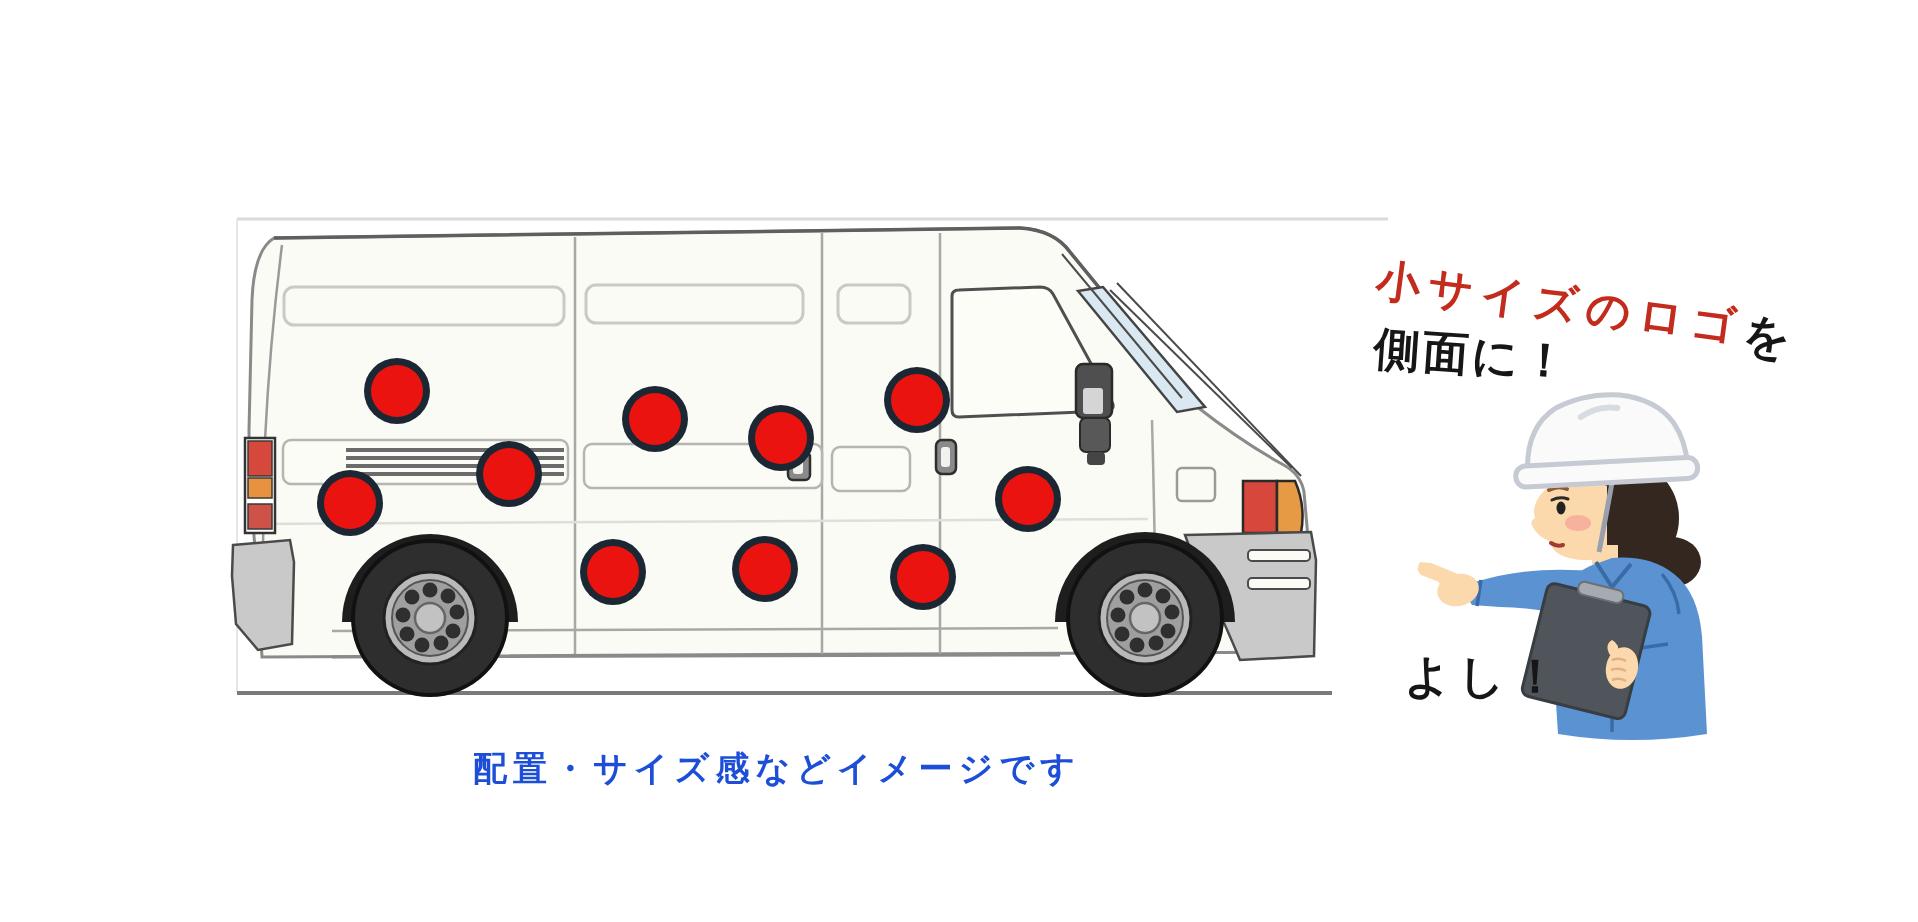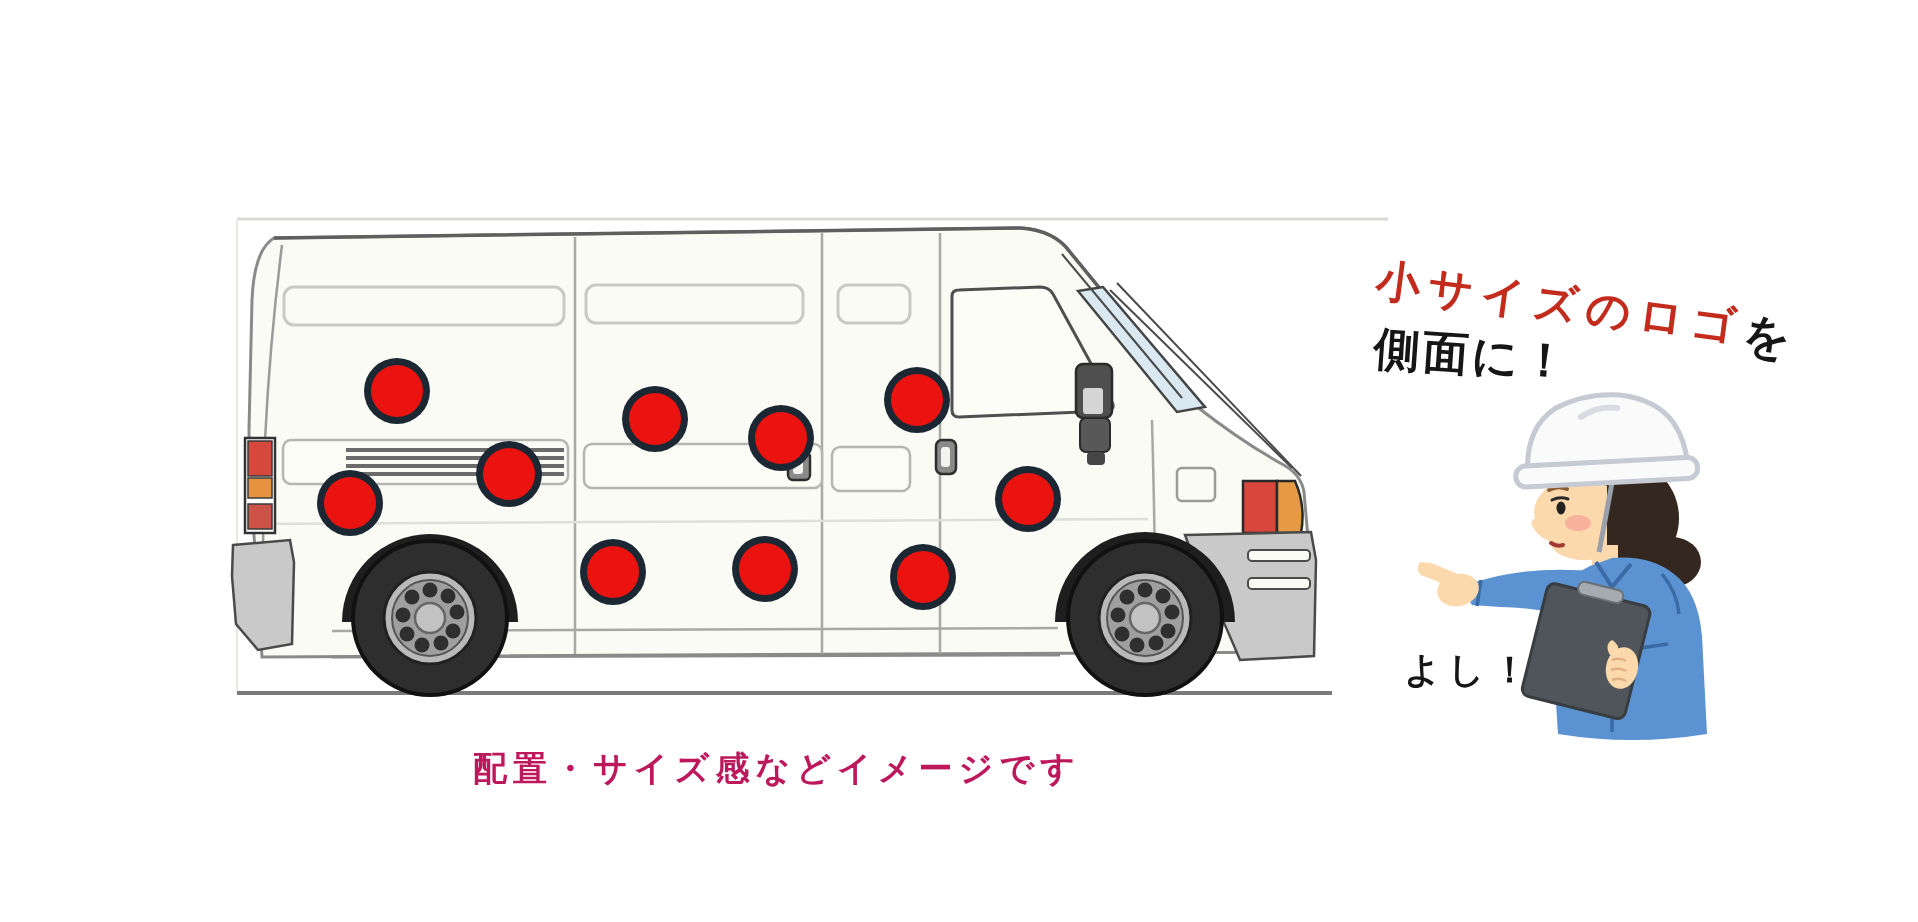--- a/index.html
+++ b/index.html
@@ -19,25 +19,25 @@
   }
   .heading-line1 .red{color:#c32b1c;}
   .heading-line1 .black{color:#161616;font-size:47px;position:relative;top:7px;letter-spacing:0;}
   .heading-line2{
     left:1376px;top:318px;
     font-size:46px;font-weight:600;letter-spacing:3px;color:#161616;
     transform:rotate(4deg);transform-origin:left top;
   }
   .speech{
     left:1404px;top:646px;
-    font-size:36px;font-weight:600;letter-spacing:7px;color:#161616;
+    font-size:46px;font-weight:600;letter-spacing:7px;color:#161616;
   }
   .caption{
     left:473px;top:746px;
-    font-size:34px;font-weight:600;letter-spacing:6px;color:#be185d;
+    font-size:34px;font-weight:600;letter-spacing:6px;color:#1d4ed8;
   }
 </style>
 </head>
 <body>
 
 <div class="canvas">
 
   <svg class="scene-svg" viewBox="0 0 1918 922">
 
     <g>

